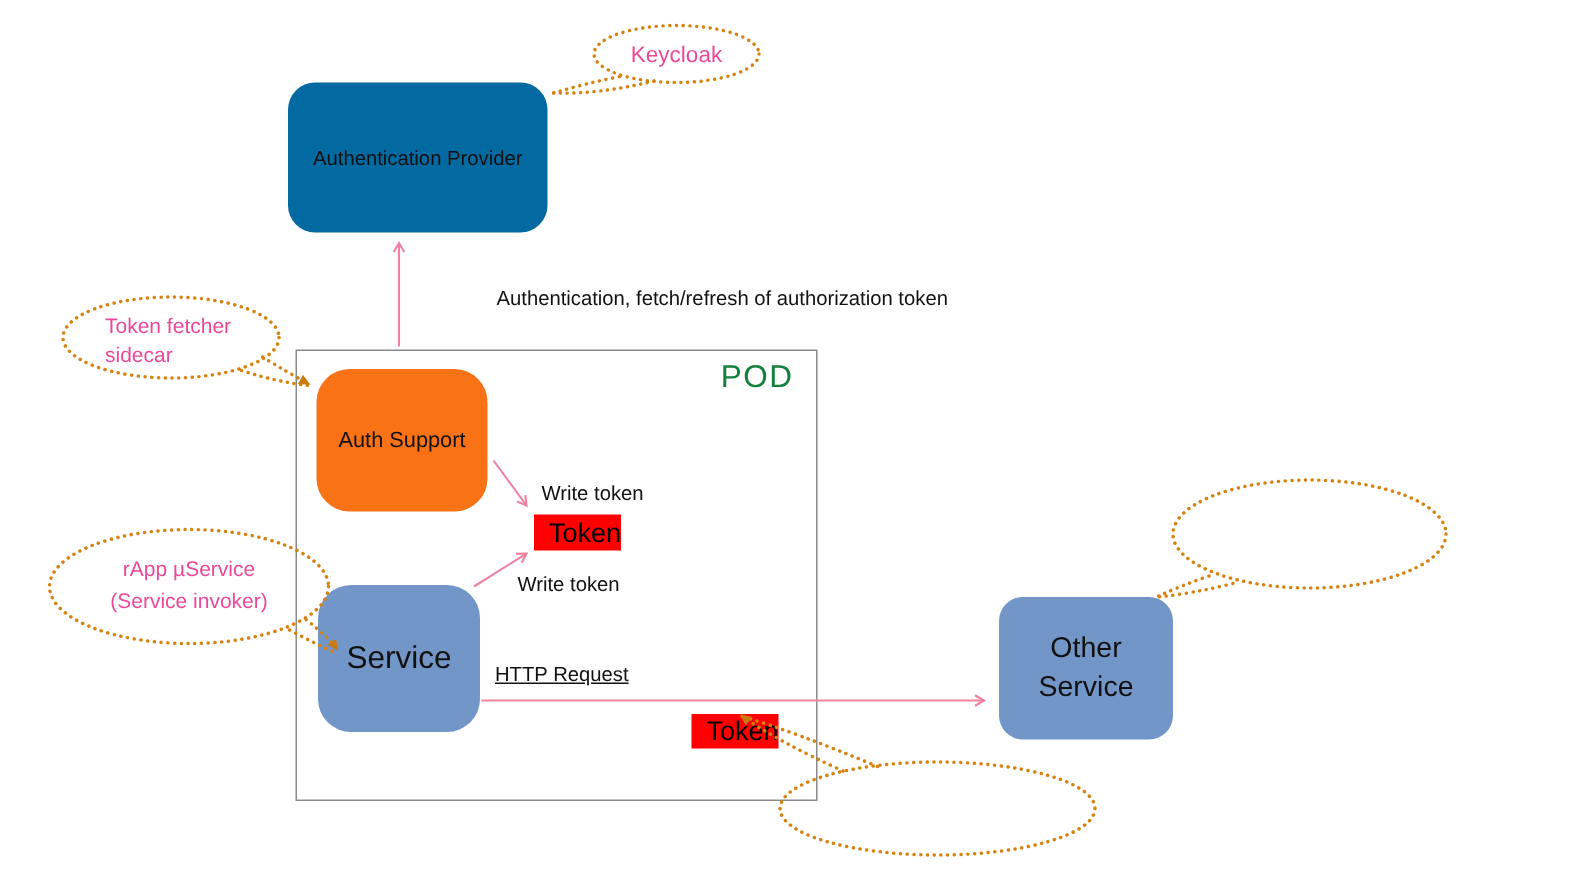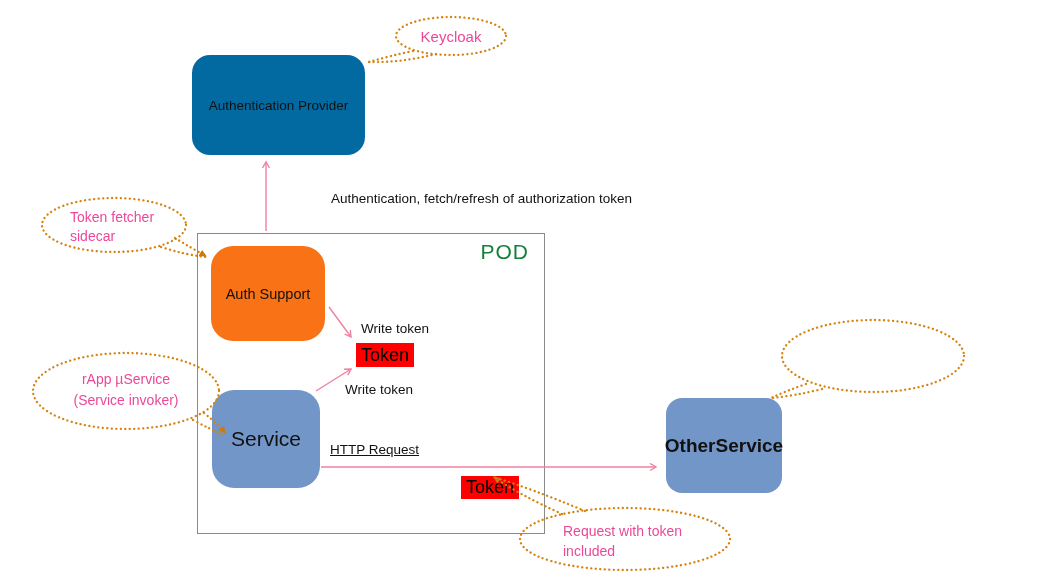--- a/index.html
+++ b/index.html
@@ -13,28 +13,28 @@
     position:absolute;display:flex;align-items:center;justify-content:center;
     color:#111;text-align:center;
   }
   #authProvider{left:192px;top:55px;width:173px;height:100px;border-radius:18px;
     background:#0369a1;font-size:13.5px;}
   #authSupport{left:211px;top:246px;width:114px;height:95px;border-radius:22px;
     background:#f97316;font-size:14.5px;}
   #serviceBox{left:212px;top:390px;width:108px;height:98px;border-radius:22px;
     background:#7396c8;font-size:21px;}
   #otherService{left:666px;top:398px;width:116px;height:95px;border-radius:16px;
-    background:#7396c8;font-size:19px;line-height:26px;font-weight:bold;}
+    background:#7396c8;font-size:19px;line-height:26px;flex-direction:column;}
   #podBox{left:197px;top:233px;width:346px;height:299px;border:1.5px solid #8a8a8a;
     background:transparent;}
   .pod-label{position:absolute;right:15px;top:6px;font-size:21px;color:#15803d;
     letter-spacing:1px;}
   .token{
     position:absolute;background:#ff0000;color:#000;display:flex;
-    align-items:center;justify-content:center;font-size:18px;
+    align-items:center;justify-content:flex-end;font-size:18px;
   }
   #token1{left:356px;top:343px;width:58px;height:24px;}
   #token2{left:461px;top:476px;width:58px;height:23px;}
   
   .lbl{position:absolute;color:#111;font-size:13.5px;white-space:nowrap;}
   #authFlowLbl{left:283px;top:191px;margin-left:48px;}
   #writeTokenLbl{left:347px;top:321px;margin-left:14px;}
   #readTokenLbl{left:345px;top:382px;}
   #httpRequestLbl{left:330px;top:442px;text-decoration:underline;}
   
@@ -133,18 +133,14 @@
     <div>Token fetcher</div>
     <div>sidecar</div>
   </div>
 
   <div id="rappText" class="callout-text">
     <div>rApp µService</div>
     <div>(Service invoker)</div>
   </div>
 
 
-  <div id="rqText" class="callout-text">
-    <div>Request with token</div>
-    <div>included</div>
-  </div>
 
 </div>
 
 </body></html>

